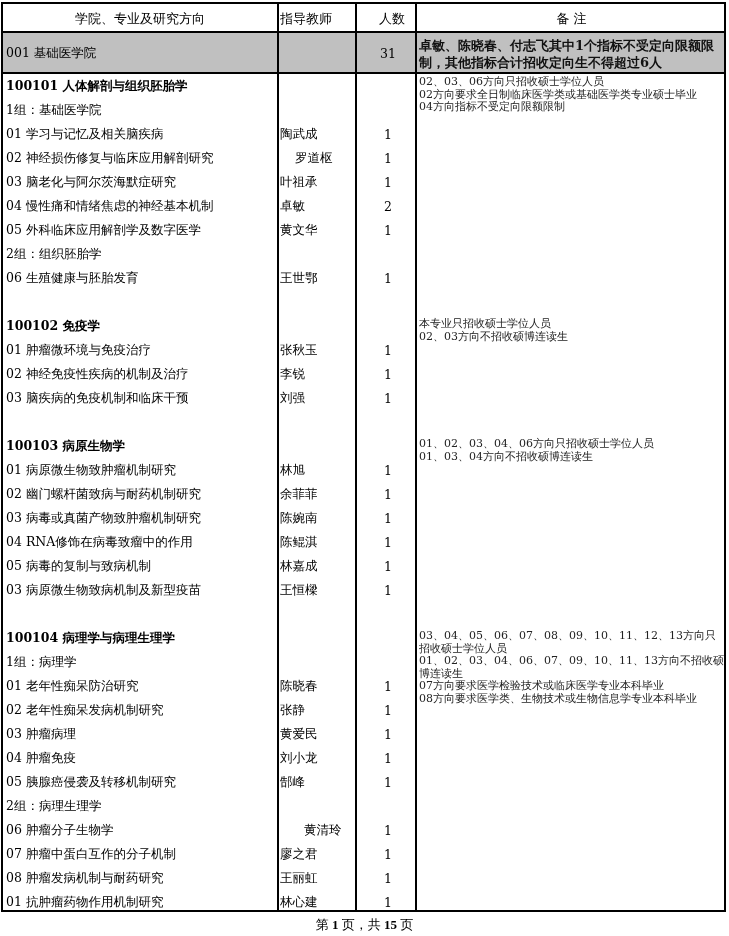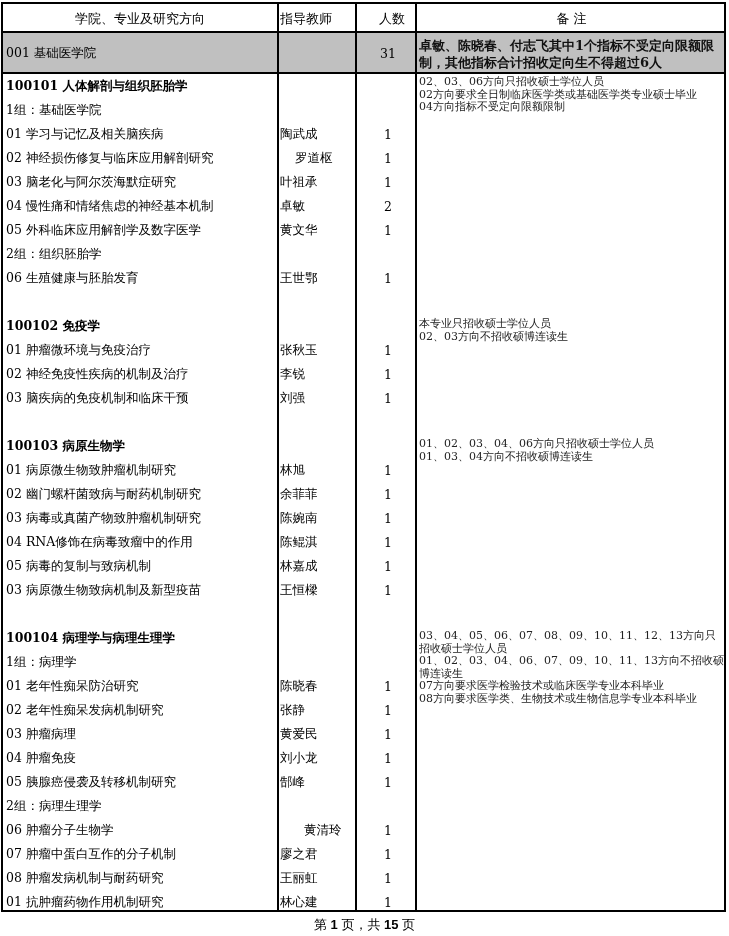--- a/index.html
+++ b/index.html
@@ -13,21 +13,21 @@
          font-size:13px; }
   .gray { position:absolute; left:0; right:0; top:29px; height:40px; background:#c0c0c0; }
   .row { position:absolute; left:0; height:24px; display:flex; align-items:center; font-size:12.5px; white-space:nowrap; }
   .c1 { left:3px; }
   .c2 { left:277px; }
   .c3 { left:355px; width:60px; justify-content:center; }
   .bold { font-weight:bold; }
   .note { position:absolute; left:416px; font-size:11px; line-height:12.5px; color:#222; width:305px; }
   .gnote { position:absolute; left:416px; top:33px; font-size:13px; line-height:17px; font-weight:bold; width:305px; color:#111; }
   .footer { position:absolute; top:916px; left:0; width:729px; text-align:center; font-size:13px;
-            font-family:Liberation Sans, sans-serif; }
+            font-family:Liberation Serif, serif; }
   .footer b { font-weight:bold; }
 </style>
 </head>
 <body>
 
 <div class="tbl">
 
   <div class="hdr" style="left:0;width:274px;justify-content:center;">学院、专业及研究方向</div>
   <div class="hdr" style="left:277px;">指导教师</div>
   <div class="hdr" style="left:359px;width:60px;justify-content:center;">人数</div>

